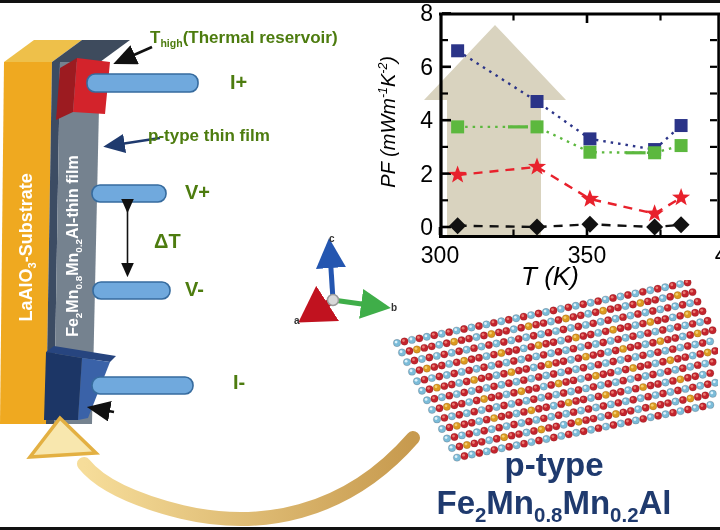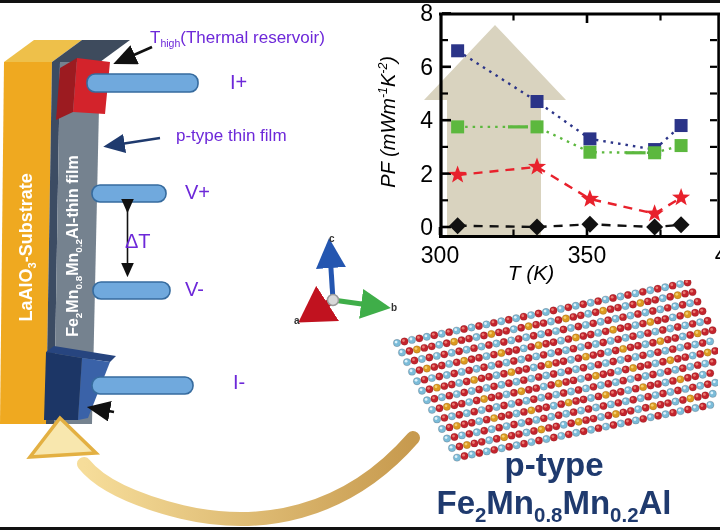--- a/index.html
+++ b/index.html
@@ -2,29 +2,29 @@
 <html><head>
 <meta charset="utf-8">
 <style>
   html,body{margin:0;padding:0;}
   body{font-family:"Liberation Sans", sans-serif; background:#888;}
   #stage{position:relative;width:720px;height:530px;background:#fff;overflow:hidden;}
   .edge{position:absolute;left:0;width:720px;height:3px;background:#111;}
   #fig-svg,#chart-svg{position:absolute;}
   #fig-svg{left:0;top:0;}
   #chart-svg{left:378px;top:0;}
-  .lbl{position:absolute;color:#6d28d9;white-space:nowrap;line-height:1.05;}
+  .lbl{position:absolute;color:#4d7c0f;white-space:nowrap;line-height:1.05;font-weight:bold;}
   sub{font-size:62%;} sup{font-size:62%;}
   .lead{font-size:20px;}
   .ann{font-size:17px;}
   .vert{position:absolute;width:364px;text-align:center;transform:rotate(-90deg);color:#fff;font-weight:bold;white-space:nowrap;}
   #substrate-label{left:-155px;top:236px;font-size:18px;}
   #film-label{left:-108px;top:236px;font-size:16px;}
   #ylabel{position:absolute;left:274px;top:110px;width:228px;text-align:center;transform:rotate(-90deg);font-size:20px;font-style:italic;color:#000;}
-  #xlabel{position:absolute;left:481px;top:261px;width:100px;text-align:center;font-size:21px;font-style:italic;color:#000;}
+  #xlabel{position:absolute;left:500px;top:261px;width:100px;text-align:center;font-size:26px;font-style:italic;color:#000;}
   #crystal-label{position:absolute;left:398px;top:446px;width:312px;text-align:center;font-size:33px;font-weight:600;color:#1f3a6e;}
   .axl{position:absolute;font-size:10px;font-weight:bold;color:#333;}
 </style>
 </head>
 <body>
 
 <div id="stage">
   <div class="edge" style="top:0"></div>
   <div class="edge" style="top:527px"></div>
 
@@ -1163,23 +1163,23 @@
         <polygon points="654.62,218.5 663.12,227 654.62,235.5 646.12,227" fill="#111111"></polygon>
         <polygon points="681.0799999999999,216.364 689.5799999999999,224.864 681.0799999999999,233.364 672.5799999999999,224.864" fill="#111111"></polygon>
       </g>
   </svg>
 
   <div class="vert" id="substrate-label">LaAlO<sub>3</sub>-Substrate</div>
   <div class="vert" id="film-label">Fe<sub>2</sub>Mn<sub>0.8</sub>Mn<sub>0.2</sub>Al-thin film</div>
 
   <div class="lbl ann" style="left:150px;top:29px">T<sub>high</sub>(Thermal reservoir)</div>
   <div class="lbl lead" style="left:230px;top:72px">I+</div>
-  <div class="lbl ann" style="left:176px;top:127px">p-type thin film</div>
+  <div class="lbl ann" style="left:148px;top:127px">p-type thin film</div>
   <div class="lbl lead" style="left:185px;top:182px">V+</div>
-  <div class="lbl lead" style="left:125px;top:231px">ΔT</div>
+  <div class="lbl lead" style="left:154px;top:231px">ΔT</div>
   <div class="lbl lead" style="left:185px;top:279px">V-</div>
   <div class="lbl lead" style="left:233px;top:372px">I-</div>
 
   <div class="axl" style="left:294px;top:315px">a</div>
   <div class="axl" style="left:391px;top:302px">b</div>
   <div class="axl" style="left:329px;top:233px">c</div>
 
   <div id="ylabel">PF (mWm<sup>-1</sup>K<sup>-2</sup>)</div>
   <div id="xlabel">T (K)</div>
 

